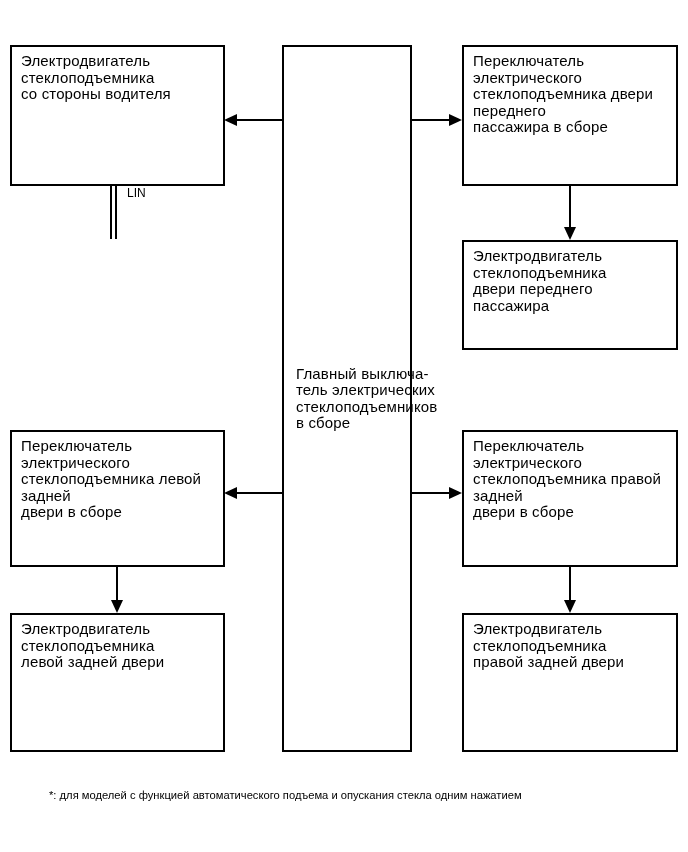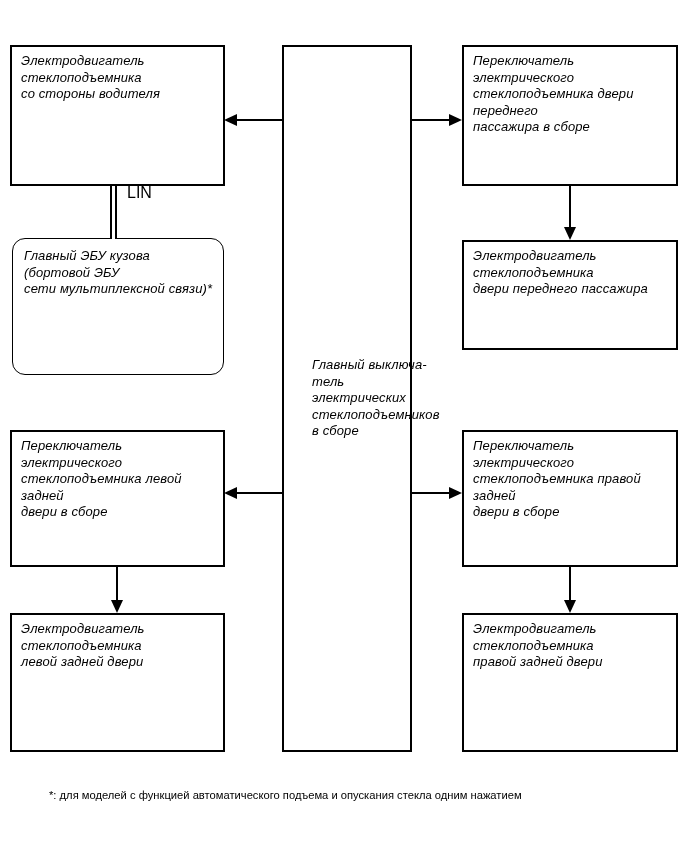--- a/index.html
+++ b/index.html
@@ -28,44 +28,43 @@
   }
   .node.rounded {
     border-width: 1.5px;
     border-radius: 13px;
   }
   .node .label {
     position: absolute;
     left: 9px;
     top: 6px;
     right: 6px;
-    font-size: 13px;
+    font-size: 15px;
     line-height: 16.5px;
     color: #000000;
     white-space: pre-line;
     letter-spacing: 0.01em;
-    font-style: italic;
   }
   .node.rounded .label {
     left: 11px;
     top: 9px;
   }
   .node.center .label {
     left: 12px;
     top: 0;
     right: 8px;
   }
   
   .node.center {
     display: flex;
     align-items: center;
   }
   .node.center .label {
     position: static;
-    padding-left: 28px;
+    padding-left: 12px;
     padding-right: 8px;
   }
 
   
   .hline {
     position: absolute;
     background: #000000;
     height: 2px;
   }
   .vline {
@@ -104,21 +103,21 @@
   .bus {
     position: absolute;
     width: 7px;
     background: #ffffff;
     border-left: 2px solid #000000;
     border-right: 2px solid #000000;
     box-sizing: border-box;
   }
   .bus-label {
     position: absolute;
-    font-size: 16px;
+    font-size: 12px;
     line-height: 14px;
     color: #000000;
   }
 
   
   .footnote {
     position: absolute;
     font-size: 11.2px;
     line-height: 16px;
     color: #000000;
@@ -128,24 +127,20 @@
 </head>
 <body>
 
 <div id="canvas">
 
   <div class="node" style="left:10px; top:45px; width:215px; height:141px;">
     <div class="label">Электродвигатель стеклоподъемника
 со стороны водителя</div>
   </div>
 
-  <div class="node rounded" style="left:12px; top:238px; width:212px; height:137px;">
-    <div class="label">Главный ЭБУ кузова (бортовой ЭБУ
-сети мультиплексной связи)*</div>
-  </div>
 
   <div class="node" style="left:10px; top:430px; width:215px; height:137px;">
     <div class="label">Переключатель электрического
 стеклоподъемника левой задней
 двери в сборе</div>
   </div>
 
   <div class="node" style="left:10px; top:613px; width:215px; height:139px;">
     <div class="label">Электродвигатель стеклоподъемника
 левой задней двери</div>

